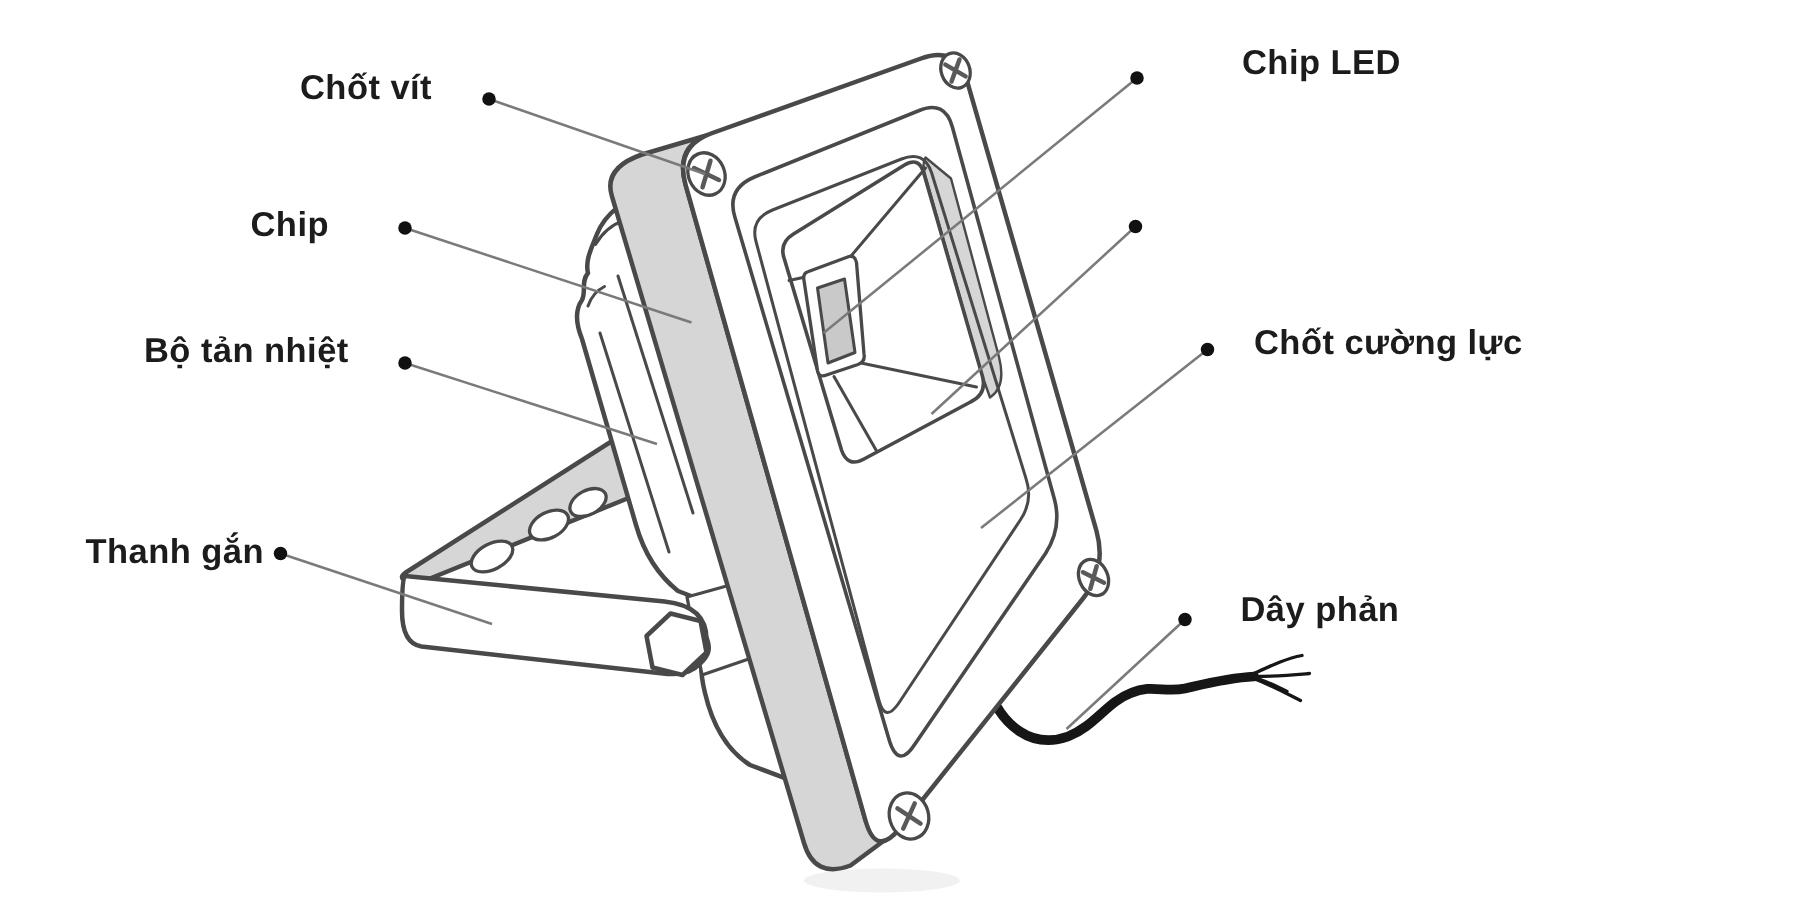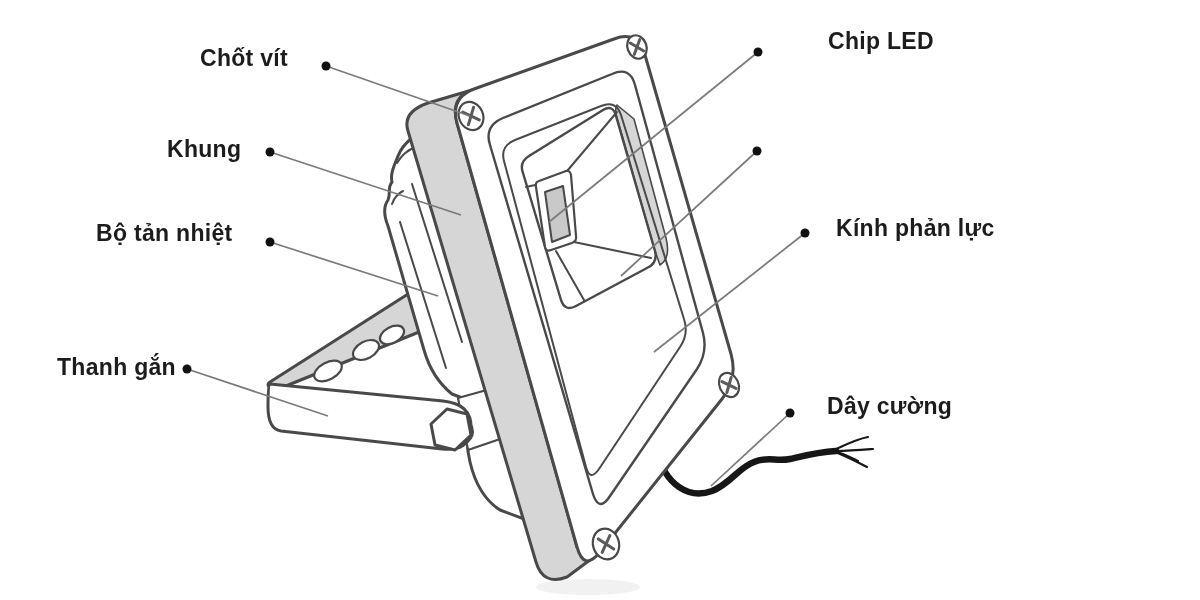--- a/index.html
+++ b/index.html
@@ -160,19 +160,19 @@
 
       <line class="leader" x1="805" y1="233" x2="654" y2="352"></line>
       <circle class="dot" cx="805" cy="233" r="4.5"></circle>
 
       <line class="leader" x1="790" y1="413" x2="711" y2="486"></line>
       <circle class="dot" cx="790" cy="413" r="4.5"></circle>
     </g>
   </svg>
 
   <div class="label" style="left:200px;top:45px">Chốt vít</div>
-  <div class="label" style="left:167px;top:136px">Khung</div>
+  <div class="label" style="left:167px;top:136px">Chip</div>
   <div class="label" style="left:96px;top:220px">Bộ tản nhiệt</div>
   <div class="label" style="left:57px;top:354px">Thanh gắn</div>
   <div class="label" style="left:828px;top:28px">Chip LED</div>
-  <div class="label" style="left:836px;top:215px">Kính phản lực</div>
-  <div class="label" style="left:827px;top:393px">Dây cường</div>
+  <div class="label" style="left:836px;top:215px">Chốt cường lực</div>
+  <div class="label" style="left:827px;top:393px">Dây phản</div>
 </div>
 
 </body></html>

